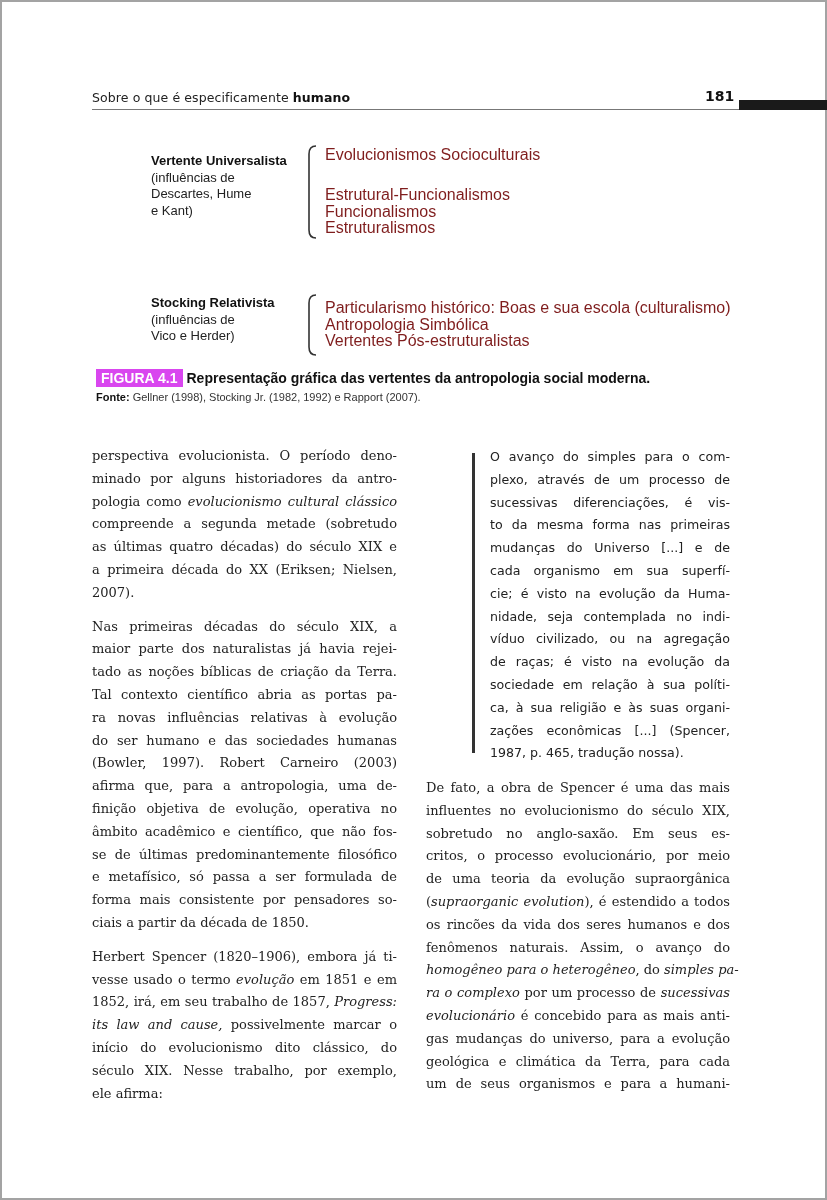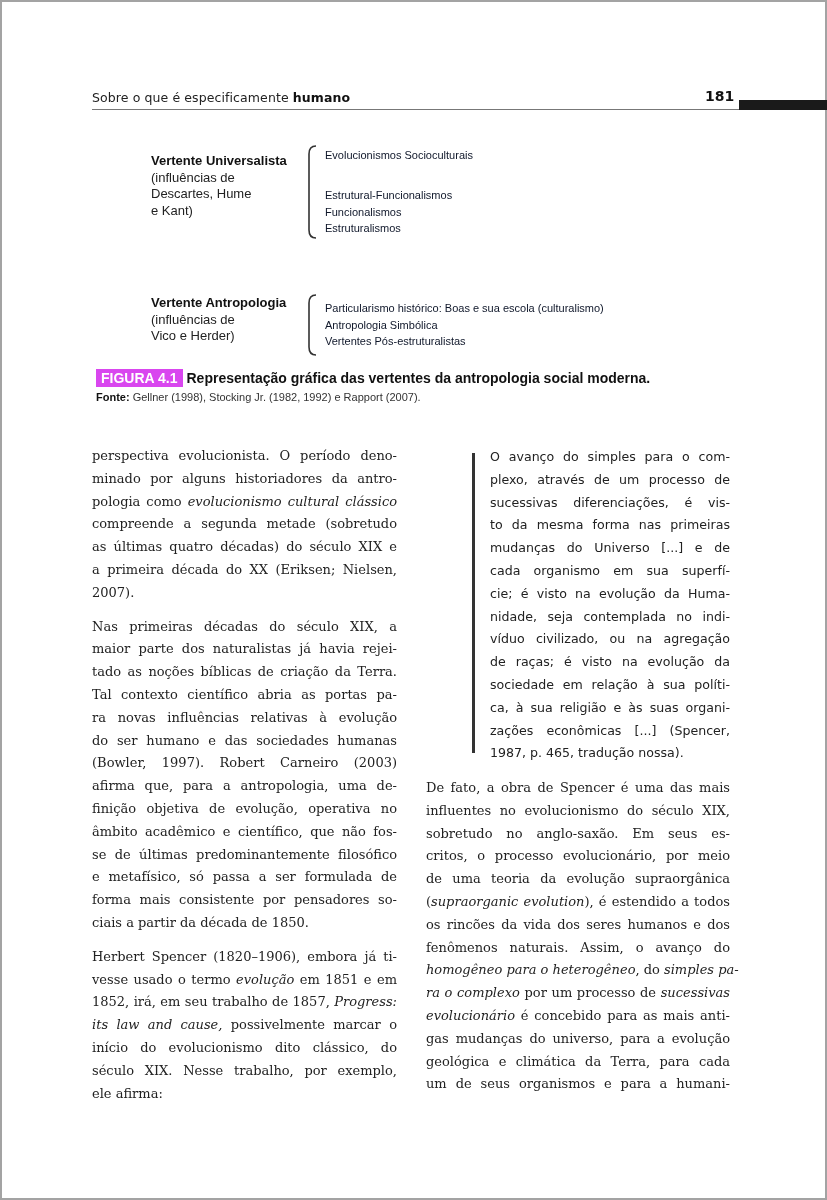--- a/index.html
+++ b/index.html
@@ -28,21 +28,21 @@
   }
   .head-bar {
     position: absolute; left: 739px; top: 100px; width: 88px; height: 10px; background: #1a1a1a;
   }
   .fig-label {
     position: absolute; font-family: "Liberation Sans", sans-serif; font-size: 13px; line-height: 16.5px; color: #222;
   }
   .fig-label .title { font-weight: bold; color: #111; }
   .bracket { position: absolute; }
   .fig-items {
-    position: absolute; font-family: "Liberation Sans", sans-serif; font-size: 11px; line-height: 16.5px; color: #0f172a;
+    position: absolute; font-family: "Liberation Sans", sans-serif; font-size: 16px; line-height: 16.5px; color: #7f1d1d;
   }
   .fig-items div { white-space: nowrap; }
 
   .caption {
     position: absolute; left: 96px; top: 370px;
     font-family: "Liberation Sans", sans-serif; font-size: 14px; font-weight: bold; color: #111;
     white-space: nowrap;
   }
   .caption .tag {
     background: #d946ef; color: #fff; padding: 1px 5px 1px 5px; margin-right: 4px;
@@ -94,21 +94,21 @@
 </svg>
 <div class="fig-items" style="left:325px; top:147px;">
   <div>Evolucionismos Socioculturais</div>
   <div style="height:16.5px;"></div>
   <div style="margin-top:7px;">Estrutural-Funcionalismos</div>
   <div>Funcionalismos</div>
   <div>Estruturalismos</div>
 </div>
 
 <div class="fig-label" style="left:151px; top:295px;">
-  <div class="title">Vertente Antropologia</div>
+  <div class="title">Stocking Relativista</div>
   <div>(influências de</div>
   <div>Vico e Herder)</div>
 </div>
 <svg class="bracket" style="left:304px; top:293px;" width="14" height="64">
   <path d="M12 2 Q5 2 5 10 L5 54 Q5 62 12 62" fill="none" stroke="#333" stroke-width="1.6"></path>
 </svg>
 <div class="fig-items" style="left:325px; top:300px;">
   <div>Particularismo histórico: Boas e sua escola (culturalismo)</div>
   <div>Antropologia Simbólica</div>
   <div>Vertentes Pós-estruturalistas</div>

